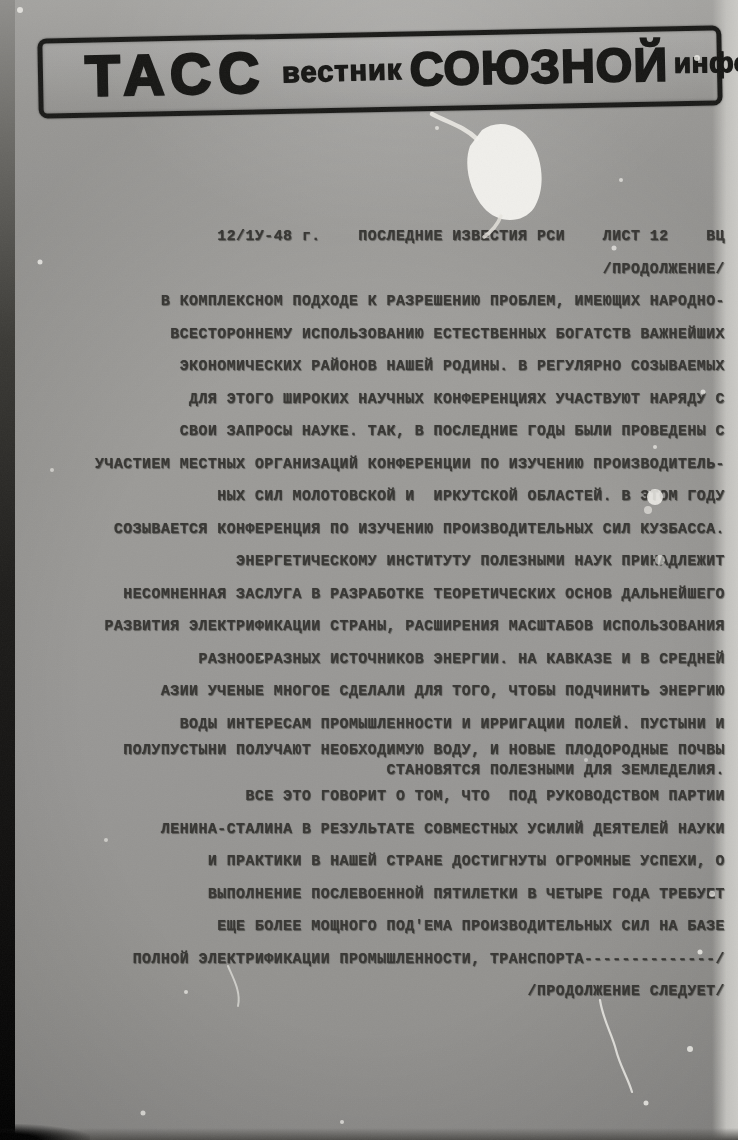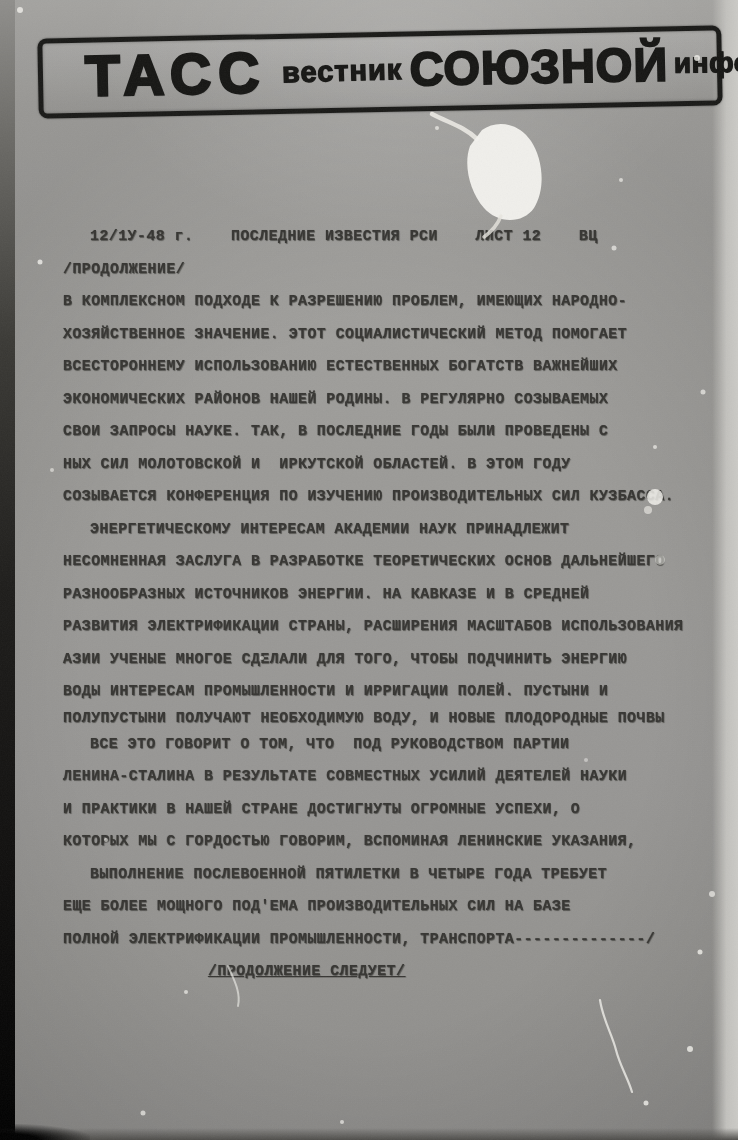--- a/index.html
+++ b/index.html
@@ -66,24 +66,25 @@
     transform:translateY(-2px) rotate(.4deg);
   }
   
   .typed{position:absolute;left:63px;top:221px;width:662px;color:#2f2e2b;}
   .tline{
     white-space:pre;
     font:bold 15px/32.5px "Liberation Mono", monospace;
     height:32.5px;letter-spacing:.4px;
     text-shadow:.6px .5px .9px rgba(25,25,22,.55), -.3px 0 .7px rgba(25,25,22,.4);
     opacity:.93;
+    text-align:right;
   }
   .tline.tight{height:20px;line-height:20px;}
   .tline.indent{padding-left:27px;}
-  .tline.center{padding-left:145px;text-decoration:underline;}
+  .tline.center{padding-left:145px;}
   .overlay{position:absolute;left:0;top:0;pointer-events:none;}
   .grain{position:absolute;left:0;top:0;width:738px;height:1140px;opacity:.055;pointer-events:none;}
 </style>
 </head>
 <body>
 
 <div class="page">
 
   <div class="edge-left"></div>
   <div class="edge-right"></div>
@@ -95,37 +96,38 @@
     <span class="mh-vestnik">вестник</span>
     <span class="mh-soyuz">СОЮЗНОЙ</span>
     <span class="mh-inform">информации</span>
   </div>
 
   <div class="typed">
 
   <div class="tline indent">12/1У-48 г.    ПОСЛЕДНИЕ ИЗВЕСТИЯ РСИ    ЛИСТ 12    ВЦ</div>
       <div class="tline">/ПРОДОЛЖЕНИЕ/</div>
       <div class="tline">В КОМПЛЕКСНОМ ПОДХОДЕ К РАЗРЕШЕНИЮ ПРОБЛЕМ, ИМЕЮЩИХ НАРОДНО-</div>
-      <div class="tline">ХОЗЯЙСТВЕННОЕ ЗНАЧЕНИЕ. ЭТОТ СОЦИАЛИСТИЧЕСКИЙ МЕТОД ПОМОГАЕТ</div>
       <div class="tline">ВСЕСТОРОННЕМУ ИСПОЛЬЗОВАНИЮ ЕСТЕСТВЕННЫХ БОГАТСТВ ВАЖНЕЙШИХ</div>
       <div class="tline">ЭКОНОМИЧЕСКИХ РАЙОНОВ НАШЕЙ РОДИНЫ. В РЕГУЛЯРНО СОЗЫВАЕМЫХ</div>
+      <div class="tline">ДЛЯ ЭТОГО ШИРОКИХ НАУЧНЫХ КОНФЕРЕНЦИЯХ УЧАСТВУЮТ НАРЯДУ С</div>
       <div class="tline">СВОИ ЗАПРОСЫ НАУКЕ. ТАК, В ПОСЛЕДНИЕ ГОДЫ БЫЛИ ПРОВЕДЕНЫ С</div>
+      <div class="tline">УЧАСТИЕМ МЕСТНЫХ ОРГАНИЗАЦИЙ КОНФЕРЕНЦИИ ПО ИЗУЧЕНИЮ ПРОИЗВОДИТЕЛЬ-</div>
       <div class="tline">НЫХ СИЛ МОЛОТОВСКОЙ И  ИРКУТСКОЙ ОБЛАСТЕЙ. В ЭТОМ ГОДУ</div>
       <div class="tline">СОЗЫВАЕТСЯ КОНФЕРЕНЦИЯ ПО ИЗУЧЕНИЮ ПРОИЗВОДИТЕЛЬНЫХ СИЛ КУЗБАССА.</div>
-      <div class="tline indent">ЭНЕРГЕТИЧЕСКОМУ ИНТЕРЕСАМ АКАДЕМИИ НАУК ПРИНАДЛЕЖИТ</div>
+      <div class="tline indent">ЭНЕРГЕТИЧЕСКОМУ ИНСТИТУТУ ПОЛЕЗНЫМИ НАУК ПРИНАДЛЕЖИТ</div>
       <div class="tline">НЕСОМНЕННАЯ ЗАСЛУГА В РАЗРАБОТКЕ ТЕОРЕТИЧЕСКИХ ОСНОВ ДАЛЬНЕЙШЕГО</div>
+      <div class="tline">РАЗВИТИЯ ЭЛЕКТРИФИКАЦИИ СТРАНЫ, РАСШИРЕНИЯ МАСШТАБОВ ИСПОЛЬЗОВАНИЯ</div>
       <div class="tline">РАЗНООБРАЗНЫХ ИСТОЧНИКОВ ЭНЕРГИИ. НА КАВКАЗЕ И В СРЕДНЕЙ</div>
-      <div class="tline">РАЗВИТИЯ ЭЛЕКТРИФИКАЦИИ СТРАНЫ, РАСШИРЕНИЯ МАСШТАБОВ ИСПОЛЬЗОВАНИЯ</div>
       <div class="tline">АЗИИ УЧЕНЫЕ МНОГОЕ СДЕЛАЛИ ДЛЯ ТОГО, ЧТОБЫ ПОДЧИНИТЬ ЭНЕРГИЮ</div>
       <div class="tline">ВОДЫ ИНТЕРЕСАМ ПРОМЫШЛЕННОСТИ И ИРРИГАЦИИ ПОЛЕЙ. ПУСТЫНИ И</div>
       <div class="tline tight">ПОЛУПУСТЫНИ ПОЛУЧАЮТ НЕОБХОДИМУЮ ВОДУ, И НОВЫЕ ПЛОДОРОДНЫЕ ПОЧВЫ</div>
+      <div class="tline tight">СТАНОВЯТСЯ ПОЛЕЗНЫМИ ДЛЯ ЗЕМЛЕДЕЛИЯ.</div>
       <div class="tline indent">ВСЕ ЭТО ГОВОРИТ О ТОМ, ЧТО  ПОД РУКОВОДСТВОМ ПАРТИИ</div>
       <div class="tline">ЛЕНИНА-СТАЛИНА В РЕЗУЛЬТАТЕ СОВМЕСТНЫХ УСИЛИЙ ДЕЯТЕЛЕЙ НАУКИ</div>
       <div class="tline">И ПРАКТИКИ В НАШЕЙ СТРАНЕ ДОСТИГНУТЫ ОГРОМНЫЕ УСПЕХИ, О</div>
-      <div class="tline">КОТОРЫХ МЫ С ГОРДОСТЬЮ ГОВОРИМ, ВСПОМИНАЯ ЛЕНИНСКИЕ УКАЗАНИЯ,</div>
       <div class="tline indent">ВЫПОЛНЕНИЕ ПОСЛЕВОЕННОЙ ПЯТИЛЕТКИ В ЧЕТЫРЕ ГОДА ТРЕБУЕТ</div>
       <div class="tline">ЕЩЕ БОЛЕЕ МОЩНОГО ПОД'ЕМА ПРОИЗВОДИТЕЛЬНЫХ СИЛ НА БАЗЕ</div>
       <div class="tline">ПОЛНОЙ ЭЛЕКТРИФИКАЦИИ ПРОМЫШЛЕННОСТИ, ТРАНСПОРТА--------------/</div>
       <div class="tline center">/ПРОДОЛЖЕНИЕ СЛЕДУЕТ/</div>
     </div>
 
   <svg class="overlay" style="left:415px;top:96px;" width="170" height="150" viewBox="0 0 170 150">
     <path d="M 17,18 C 34,27 48,30 62,43" fill="none" stroke="#ebe9e3" stroke-width="4.5" stroke-linecap="round" opacity=".9"></path>
     <path d="M 67,34 C 82,23 104,27 116,45 C 128,63 131,93 119,112 C 107,129 82,127 69,112 C 55,96 48,69 55,50 Z" fill="#f3f2ed" opacity=".97"></path>
     <path d="M 86,120 C 82,130 76,136 69,141" fill="none" stroke="#e7e5df" stroke-width="3.5" stroke-linecap="round" opacity=".8"></path>

